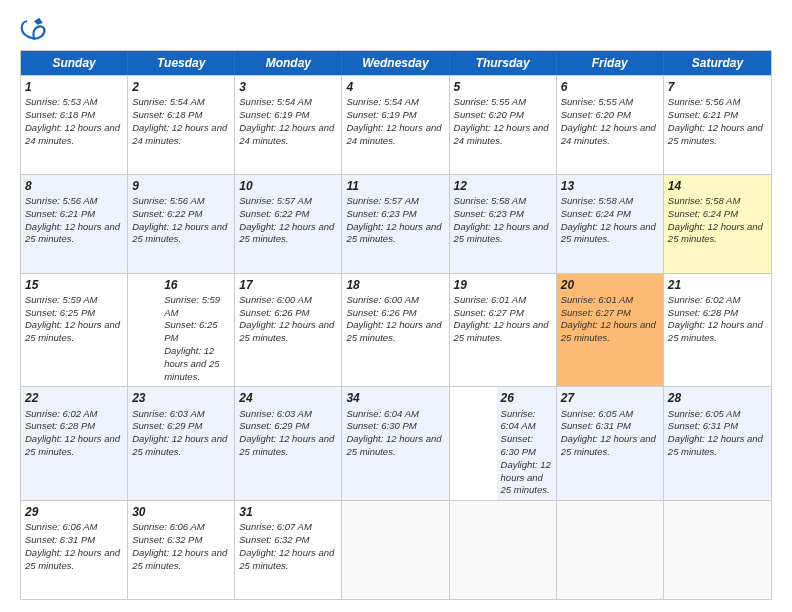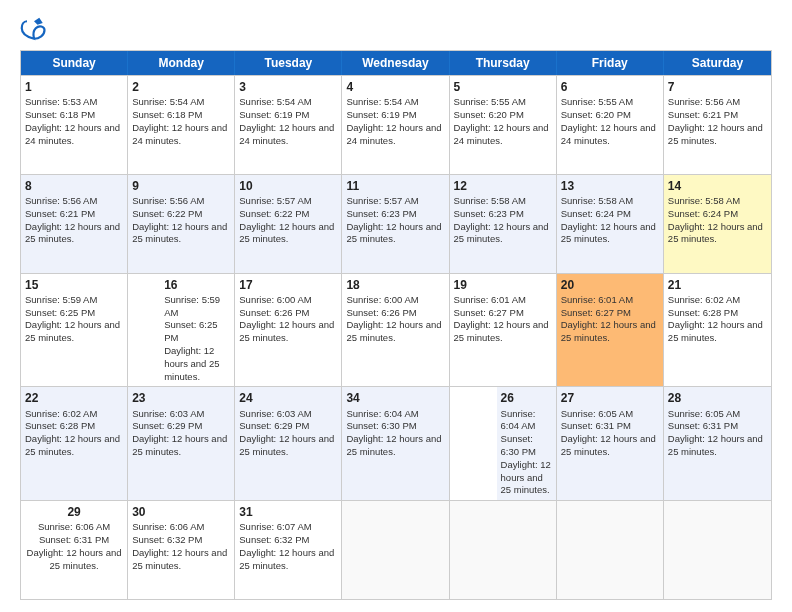--- a/index.html
+++ b/index.html
@@ -58,20 +58,21 @@
     }
     .subtitle {
       font-size: 14px;
       color: #333;
     }
     .calendar {
       flex: 1;
       display: flex;
       flex-direction: column;
       border: 1px solid #ccc;
+      font-style: italic;
     }
     .cal-header {
       display: grid;
       grid-template-columns: repeat(7, 1fr);
       background: #1565c0;
     }
     .cal-header-cell {
       color: #fff;
       font-size: 12px;
       font-weight: bold;
@@ -130,22 +131,22 @@
     </div>
     <div class="title-block">
       <div class="main-title"></div>
       <div class="subtitle"></div>
     </div>
   </div>
 
   <div class="calendar">
     <div class="cal-header" id="cal-header">
         <div class="cal-header-cell">Sunday</div>
+        <div class="cal-header-cell">Tuesday</div>
         <div class="cal-header-cell">Monday</div>
-        <div class="cal-header-cell">Tuesday</div>
         <div class="cal-header-cell">Wednesday</div>
         <div class="cal-header-cell">Thursday</div>
         <div class="cal-header-cell">Friday</div>
         <div class="cal-header-cell">Saturday</div>
       </div>
     <div class="cal-body" id="cal-body">
         <div class="cal-row">
           <div class="cal-cell" style="background: rgb(255, 255, 255);"><span class="day-num">1</span><span>Sunrise: 5:53 AM</span><br><span>Sunset: 6:18 PM</span><br><span>Daylight: 12 hours and 24 minutes.</span></div>
           <div class="cal-cell" style="background: rgb(255, 255, 255);"><span class="day-num">2</span><span>Sunrise: 5:54 AM</span><br><span>Sunset: 6:18 PM</span><br><span>Daylight: 12 hours and 24 minutes.</span></div>
           <div class="cal-cell" style="background: rgb(255, 255, 255);"><span class="day-num">3</span><span>Sunrise: 5:54 AM</span><br><span>Sunset: 6:19 PM</span><br><span>Daylight: 12 hours and 24 minutes.</span></div>
@@ -175,21 +176,21 @@
         <div class="cal-row">
           <div class="cal-cell" style="background: rgb(238, 242, 251);"><span class="day-num">22</span><span>Sunrise: 6:02 AM</span><br><span>Sunset: 6:28 PM</span><br><span>Daylight: 12 hours and 25 minutes.</span></div>
           <div class="cal-cell" style="background: rgb(238, 242, 251);"><span class="day-num">23</span><span>Sunrise: 6:03 AM</span><br><span>Sunset: 6:29 PM</span><br><span>Daylight: 12 hours and 25 minutes.</span></div>
           <div class="cal-cell" style="background: rgb(238, 242, 251);"><span class="day-num">24</span><span>Sunrise: 6:03 AM</span><br><span>Sunset: 6:29 PM</span><br><span>Daylight: 12 hours and 25 minutes.</span></div>
           <div class="cal-cell" style="background: rgb(238, 242, 251);"><span class="day-num">34</span><span>Sunrise: 6:04 AM</span><br><span>Sunset: 6:30 PM</span><br><span>Daylight: 12 hours and 25 minutes.</span></div>
           <div class="cal-cell" style="background: rgb(238, 242, 251); margin-left: 47px;"><span class="day-num">26</span><span>Sunrise: 6:04 AM</span><br><span>Sunset: 6:30 PM</span><br><span>Daylight: 12 hours and 25 minutes.</span></div>
           <div class="cal-cell" style="background: rgb(238, 242, 251);"><span class="day-num">27</span><span>Sunrise: 6:05 AM</span><br><span>Sunset: 6:31 PM</span><br><span>Daylight: 12 hours and 25 minutes.</span></div>
           <div class="cal-cell" style="background: rgb(238, 242, 251);"><span class="day-num">28</span><span>Sunrise: 6:05 AM</span><br><span>Sunset: 6:31 PM</span><br><span>Daylight: 12 hours and 25 minutes.</span></div>
         </div>
         <div class="cal-row">
-          <div class="cal-cell" style="background: rgb(255, 255, 255); text-align: center;"><span class="day-num">29</span><span>Sunrise: 6:06 AM</span><br><span>Sunset: 6:31 PM</span><br><span>Daylight: 12 hours and 25 minutes.</span></div>
+          <div class="cal-cell" style="background: rgb(255, 255, 255);"><span class="day-num">29</span><span>Sunrise: 6:06 AM</span><br><span>Sunset: 6:31 PM</span><br><span>Daylight: 12 hours and 25 minutes.</span></div>
           <div class="cal-cell" style="background: rgb(255, 255, 255);"><span class="day-num">30</span><span>Sunrise: 6:06 AM</span><br><span>Sunset: 6:32 PM</span><br><span>Daylight: 12 hours and 25 minutes.</span></div>
           <div class="cal-cell" style="background: rgb(255, 255, 255);"><span class="day-num">31</span><span>Sunrise: 6:07 AM</span><br><span>Sunset: 6:32 PM</span><br><span>Daylight: 12 hours and 25 minutes.</span></div>
           <div class="cal-cell empty" style="background: rgb(249, 249, 249);"></div>
           <div class="cal-cell empty" style="background: rgb(249, 249, 249);"></div>
           <div class="cal-cell empty" style="background: rgb(249, 249, 249);"></div>
           <div class="cal-cell empty" style="background: rgb(249, 249, 249);"></div>
         </div>
       </div>
   </div>
 </div>

